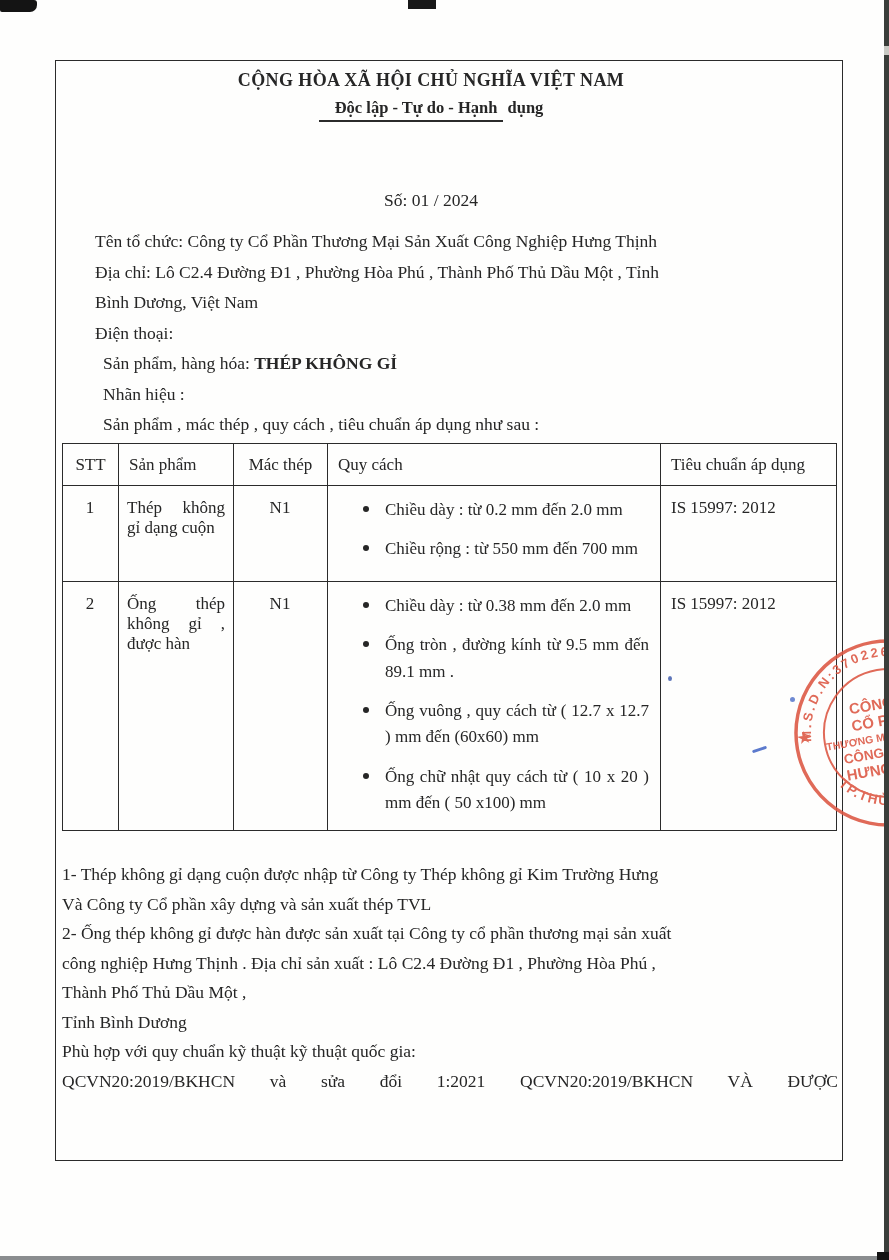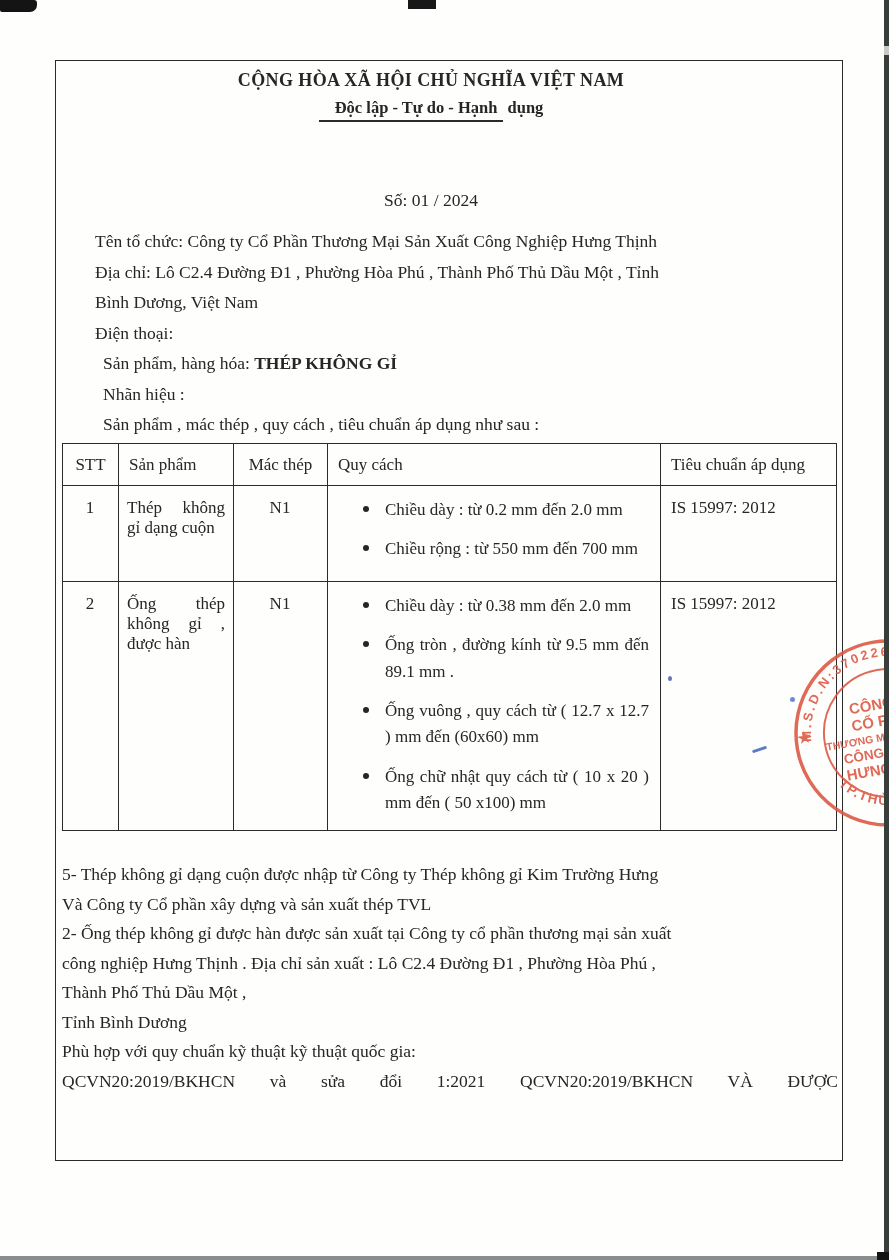--- a/index.html
+++ b/index.html
@@ -122,21 +122,21 @@
           <li>Ống vuông , quy cách từ ( 12.7 x 12.7 ) mm đến (60x60) mm</li>
           <li>Ống chữ nhật quy cách từ ( 10 x 20 ) mm đến ( 50 x100) mm</li>
         </ul>
       </td>
       <td class="c-tc b-tc">IS 15997: 2012</td>
     </tr>
   </tbody>
     </table>
 
   <div class="notes">
-    <p class="n-1">5- Thép không gỉ dạng cuộn được nhập từ Công ty Thép không gỉ Kim Trường Hưng</p>
+    <p class="n-1">1- Thép không gỉ dạng cuộn được nhập từ Công ty Thép không gỉ Kim Trường Hưng</p>
     <p class="n-2">Và Công ty Cổ phần xây dựng và sản xuất thép TVL</p>
     <p class="n-3">2- Ống thép không gỉ được hàn được sản xuất tại Công ty cổ phần thương mại sản xuất</p>
     <p class="n-4">công nghiệp Hưng Thịnh . Địa chỉ sản xuất : Lô C2.4 Đường Đ1 , Phường Hòa Phú ,</p>
     <p class="n-5">Thành Phố Thủ Dầu Một ,</p>
     <p class="n-6">Tỉnh Bình Dương</p>
     <p class="n-7">Phù hợp với quy chuẩn kỹ thuật kỹ thuật quốc gia:</p>
     <p class="n-8">QCVN20:2019/BKHCN và sửa đổi 1:2021 QCVN20:2019/BKHCN VÀ ĐƯỢC</p>
   </div>
 
   <svg class="stamp" width="210" height="210" viewBox="0 0 210 210" aria-hidden="true">

